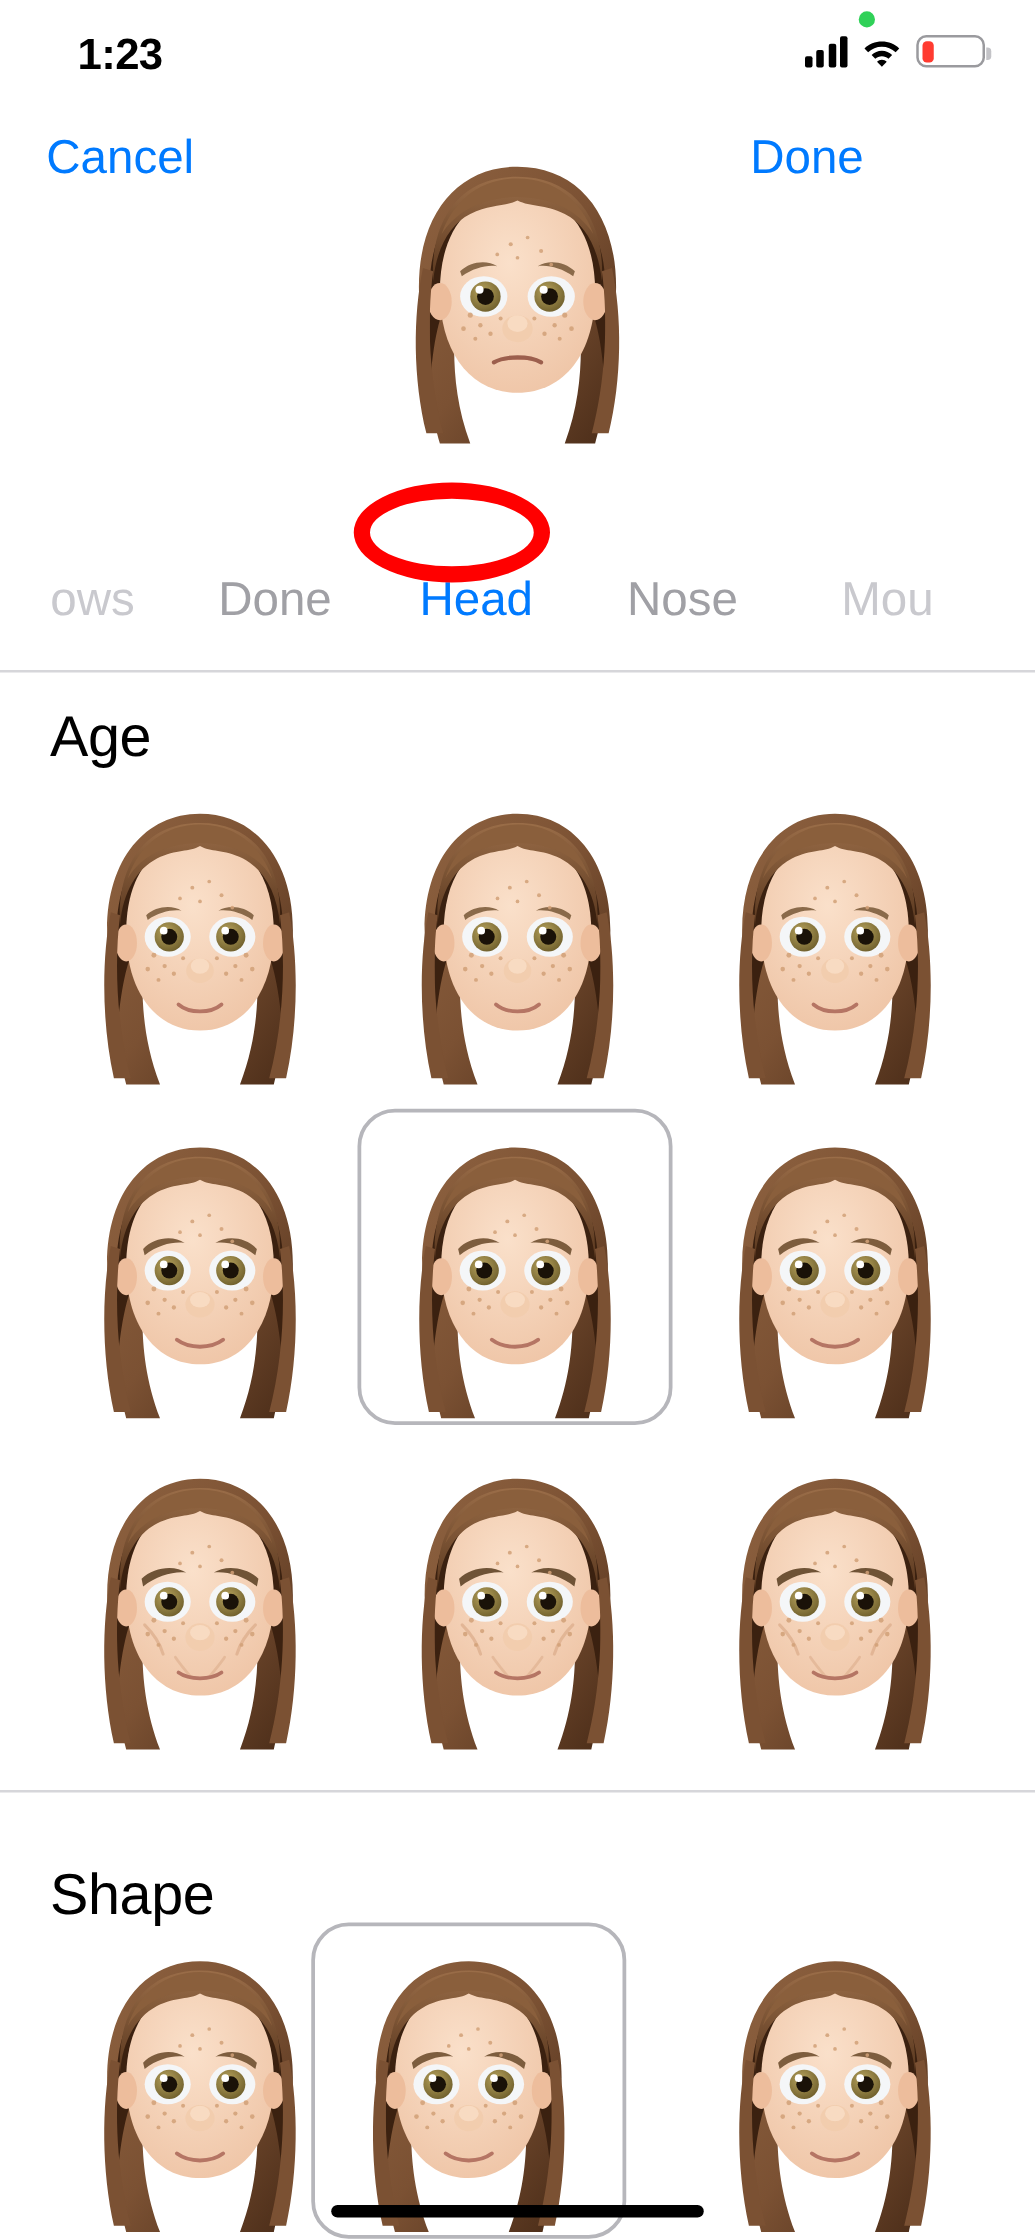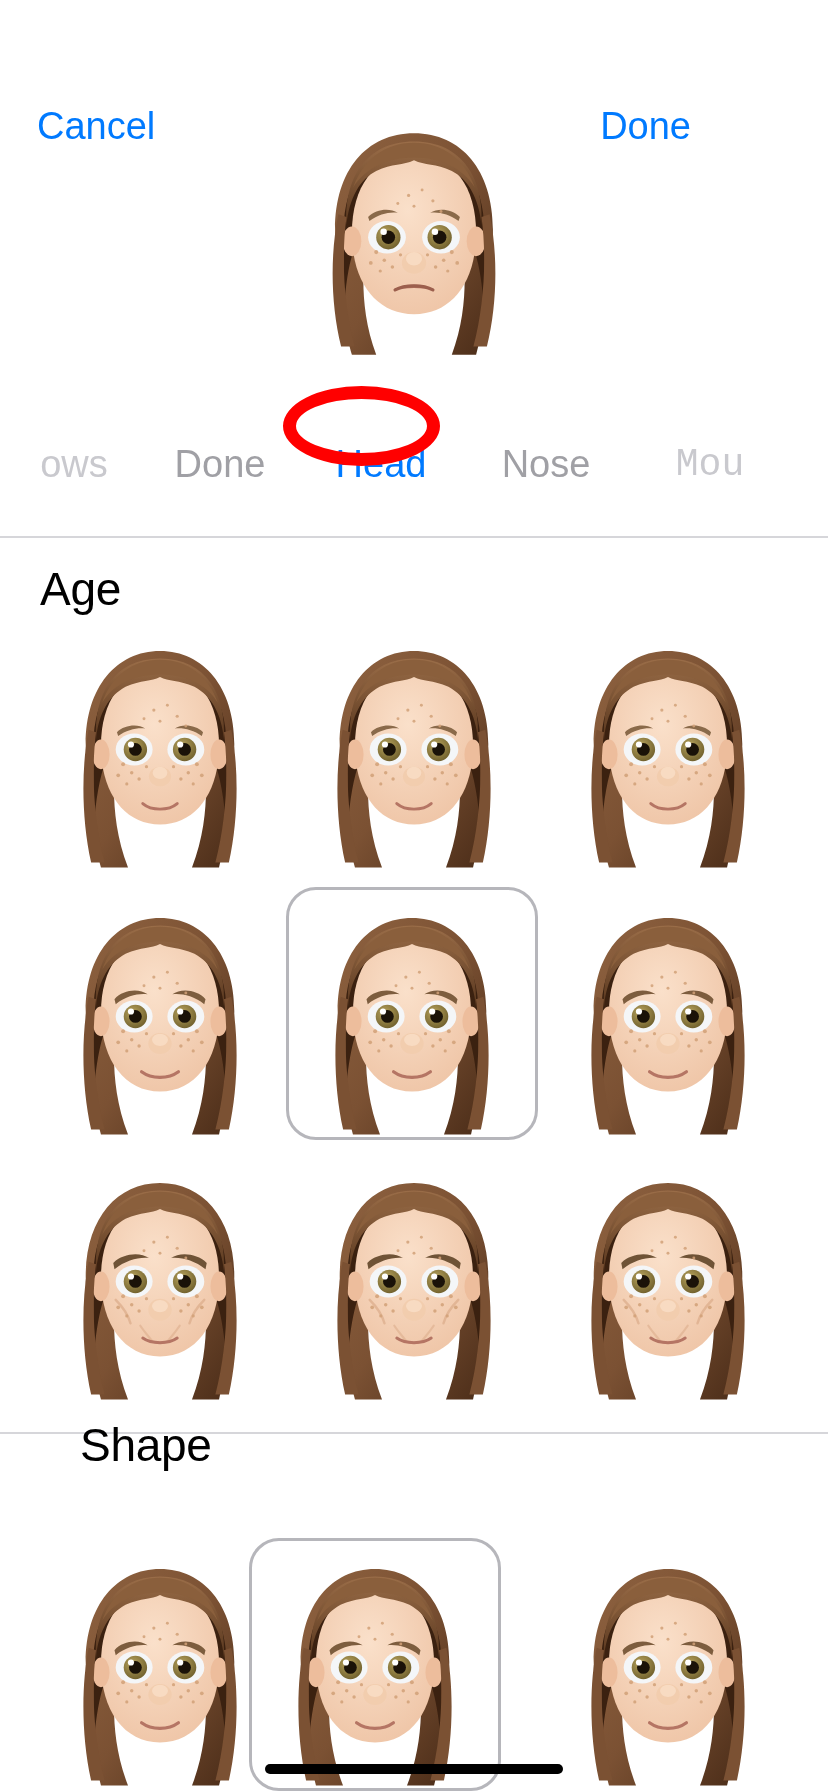--- a/index.html
+++ b/index.html
@@ -69,21 +69,21 @@
 
   
   .tabbar{
     position:absolute; top:392px; left:0; width:828px; height:146px;
   }
   .tabs{
     position:absolute; top:0; left:0; width:828px; height:145px;
     display:flex; align-items:center;
   }
   .tab{
-    position:absolute; top:0; height:145px;
+    position:absolute; top:16px; height:145px;
     display:flex; align-items:center; justify-content:center;
     font-size:38px; color:#a0a0a5; white-space:nowrap;
     cursor:pointer; background:none; border:none;
     font-family:"Liberation Sans", sans-serif;
   }
   .tab.active{ color:#007aff; }
   .tab.faded{ color:#c9c9ce; }
   .tabbar-sep{
     position:absolute; bottom:0; left:0; width:828px; height:2px;
     background:#d6d6da;
@@ -94,21 +94,21 @@
     border:13px solid #ff0000; border-radius:50%/50%;
     pointer-events:none; z-index:30;
   }
 
   
   .section-title{
     position:absolute; left:40px;
     font-size:46px; font-weight:400; color:#000; letter-spacing:-0.3px;
   }
   .sect-age-title{ top:562px; }
-  .sect-shape-title{ top:1418px;margin-left:40px; }
+  .sect-shape-title{ top:1488px; }
 
   .sep{
     position:absolute; left:0; width:828px; height:2px; background:#d6d6da;
   }
   .sep-shape{ top:1432px; }
 
   .grid-cell{
     position:absolute; width:252px; height:253px;
     display:flex; align-items:center; justify-content:center;
     cursor:pointer; border:3px solid transparent; border-radius:30px;
@@ -122,20 +122,41 @@
     position:absolute; left:50%; transform:translateX(-50%);
     bottom:18px; width:298px; height:10px;
     background:#000; border-radius:6px; z-index:40;
   }
 </style>
 </head>
 <body>
 
 <div class="screen">
 
+  <div class="statusbar">
+    <div class="sb-time">1:23</div>
+    <div class="privacy-dot"></div>
+    <div class="sb-right">
+      <div class="bars">
+        <i></i>
+          <i></i>
+          <i></i>
+          <i></i>
+      </div>
+      <svg class="wifi" viewBox="0 0 33 25">
+        <path d="M16.5 4.2c5.4 0 10.3 2.1 13.9 5.5l-2.9 3.1C24.5 10 20.7 8.4 16.5 8.4S8.5 10 5.5 12.8L2.6 9.7C6.2 6.3 11.1 4.2 16.5 4.2z" fill="#000"></path>
+        <path d="M16.5 11.6c3.2 0 6.1 1.3 8.2 3.3l-2.9 3.1c-1.4-1.3-3.3-2.1-5.3-2.1s-3.9.8-5.3 2.1l-2.9-3.1c2.1-2 5-3.3 8.2-3.3z" fill="#000"></path>
+        <path d="M16.5 18.7c1.5 0 2.9.6 3.9 1.6l-3.9 4.1-3.9-4.1c1-1 2.4-1.6 3.9-1.6z" fill="#000"></path>
+      </svg>
+      <div class="batt">
+        <div class="fill"></div>
+          <div class="cap"></div>
+      </div>
+    </div>
+  </div>
 
   <div class="nav">
     <button class="nav-btn nav-cancel">Cancel</button>
     <button class="nav-btn nav-done">Done</button>
   </div>
 
   <div class="hero">
     <svg viewBox="0 0 200 200">
       <defs>
         <linearGradient id="hairA" x1="0" y1="0" x2="1" y2="1">
@@ -211,21 +232,21 @@
       </g>
     </svg>
   </div>
 
   <div class="tabbar">
     <div class="tabs">
       <button class="tab faded" style="left:8px;width:132px;">ows</button>
       <button class="tab" style="left:140px;width:160px;">Done</button>
       <button class="tab" style="left:462px;width:168px;">Nose</button>
       <button class="tab active" style="left:300px;width:162px;">Head</button>
-      <button class="tab faded" style="left:630px;width:160px;font-family:Liberation Mono, monospace;">Mou</button>
+      <button class="tab faded" style="left:630px;width:160px;">Mou</button>
     </div>
     <div class="tabbar-sep"></div>
   </div>
   <div class="annot-ellipse"></div>
 
   <div class="section-title sect-age-title">Age</div>
 
   <div class="grid-cell" style="left:34px;top:620px;">
     <svg viewBox="0 0 200 200" class="memo">
         <use href="#memo-young"></use>

